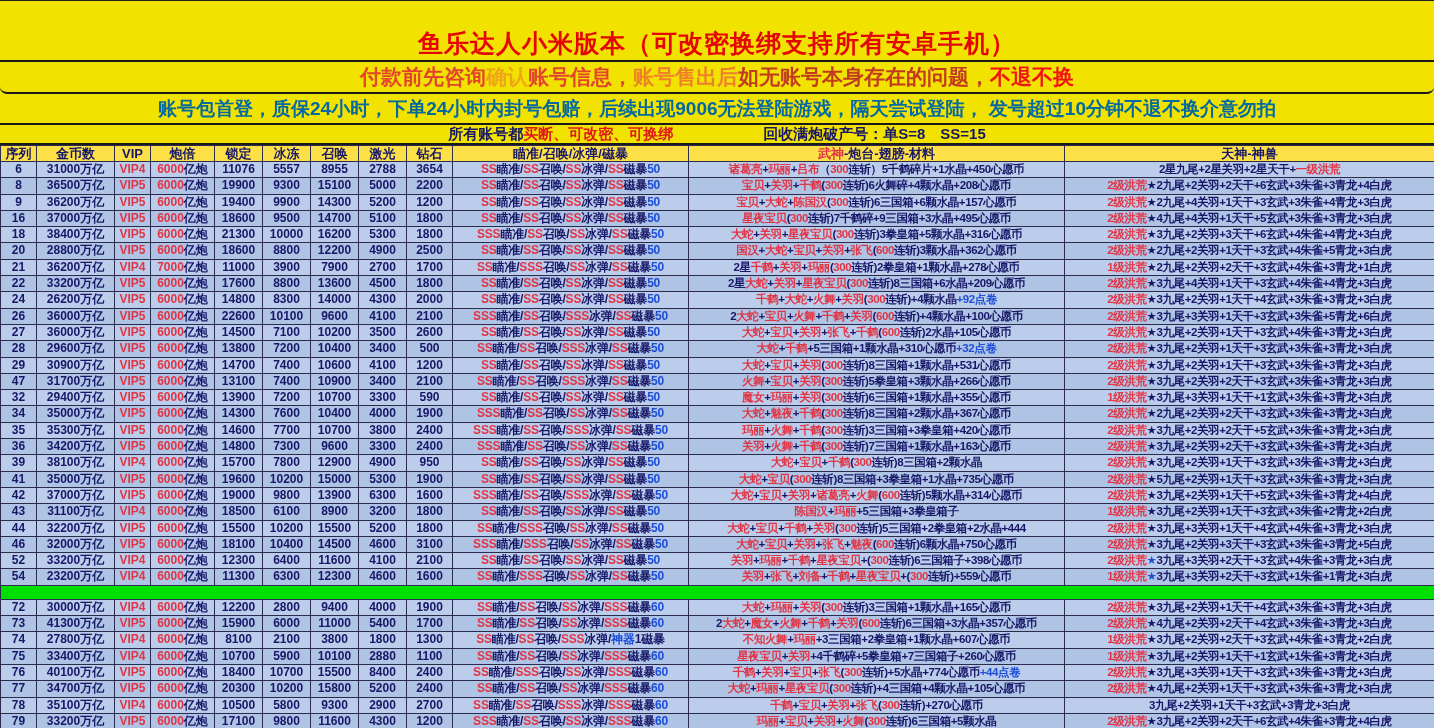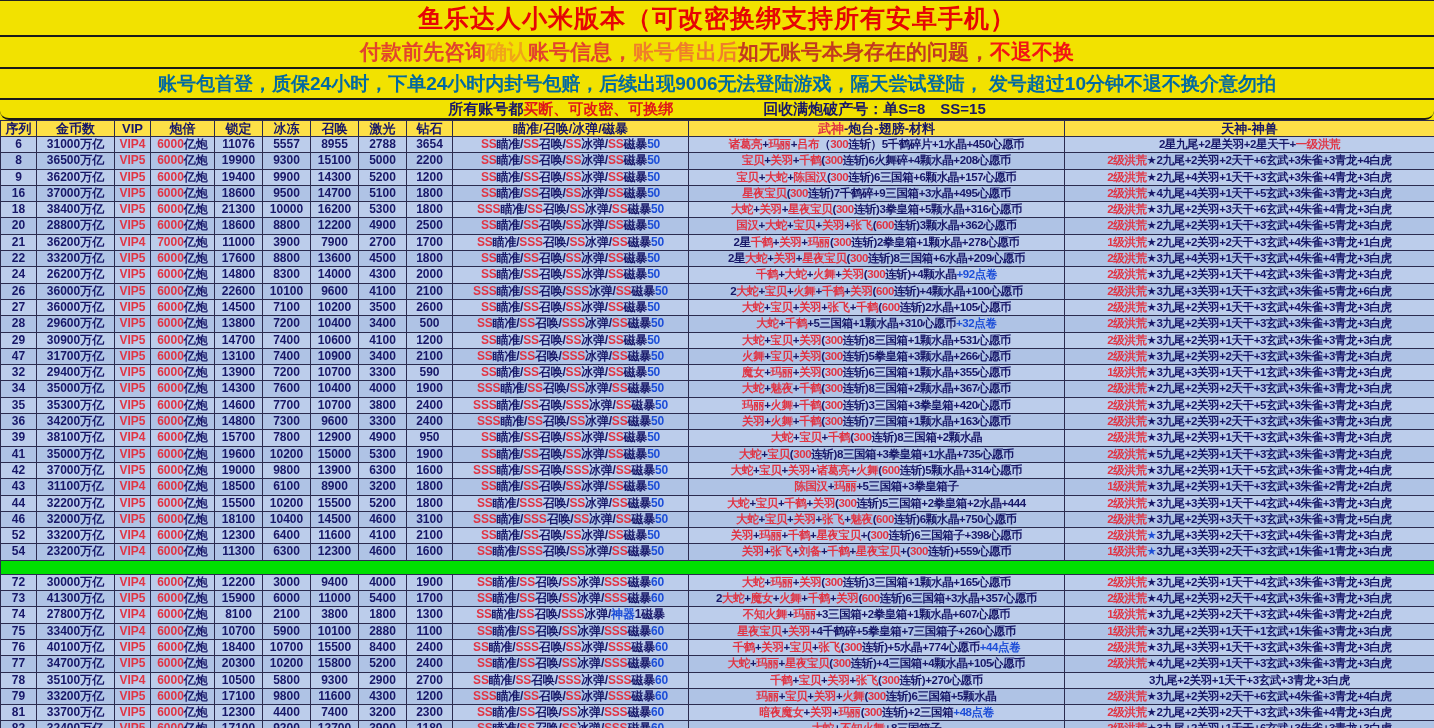--- a/index.html
+++ b/index.html
@@ -5,24 +5,24 @@
   html,body{margin:0;padding:0;}
   body{
     width:1434px;height:728px;overflow:hidden;
     background:#b4c7e7;
     font-family:"Liberation Sans","DejaVu Sans",sans-serif;
     font-weight:bold;
   }
   
   .banner{background:#f2e200;border-top:1px solid #222;}
   .b-line{text-align:center;white-space:nowrap;overflow:hidden;border-bottom:2px solid #1a1a1a;}
-  .b1{height:34px;line-height:34px;font-size:25px;color:#e60505;letter-spacing:1px;}
-  .b2{height:30px;line-height:30px;font-size:21px;}
+  .b1{height:34px;line-height:34px;font-size:25px;color:#e60505;letter-spacing:1px;margin-top:25px;}
+  .b2{height:30px;line-height:30px;font-size:21px;border-radius:7px;}
   .b3{height:29px;line-height:29px;font-size:19px;color:#0369a1;}
-  .b4{height:18px;line-height:18px;font-size:15px;color:#171768;display:flex;justify-content:center;gap:90px;border-radius:9px;}
+  .b4{height:18px;line-height:18px;font-size:15px;color:#171768;display:flex;justify-content:center;gap:90px;}
   
   table{border-collapse:collapse;table-layout:fixed;width:1434px;}
   th,td{
     border:1px solid #2b2b4e;padding:0;overflow:hidden;white-space:nowrap;
     text-align:center;color:#171768;font-weight:bold;
   }
   thead th{background:#fde047;height:15px;line-height:15px;font-size:13px;}
   tbody td{height:15.3px;line-height:15.3px;font-size:12px;background:#bccdeb;}
   tbody tr.alt td{background:#afc3e5;}
   td.col-wu,td.col-tian{font-size:11.5px;letter-spacing:-0.4px;}
@@ -442,21 +442,21 @@
       </tr>
       <tr class="divider">
         <td colspan="12"></td>
       </tr>
       <tr>
         <td class="col-seq">72</td>
         <td class="col-gold">30000万亿</td>
         <td class="col-vip"><span class="red">VIP4</span></td>
         <td class="col-cannon"><span class="red">6000</span>亿炮</td>
         <td class="col-lock">12200</td>
-        <td class="col-ice">3000</td>
+        <td class="col-ice">2800</td>
         <td class="col-summon">9400</td>
         <td class="col-laser">4000</td>
         <td class="col-diamond">1900</td>
         <td class="col-skills"><span class="red">SS</span>瞄准/<span class="red">SS</span>召唤/<span class="red">SS</span>冰弹/<span class="red">SSS</span>磁暴<span class="hl">60</span></td>
         <td class="col-wu"><span class="red">大蛇</span>+<span class="red">玛丽</span>+<span class="red">关羽</span>(<span class="red">300</span>连斩)3三国箱+1颗水晶+165心愿币</td>
         <td class="col-tian"><span class="red">2级洪荒</span>★3九尾+2关羽+1天干+4玄武+3朱雀+3青龙+3白虎</td>
       </tr>
       <tr class="alt">
         <td class="col-seq">73</td>
         <td class="col-gold">41300万亿</td>

